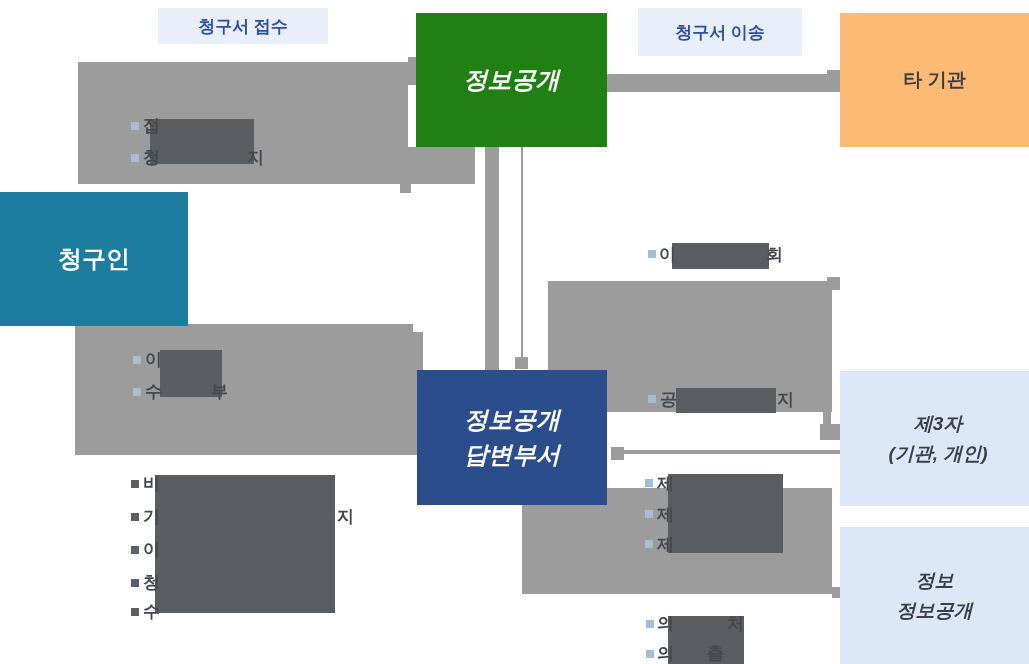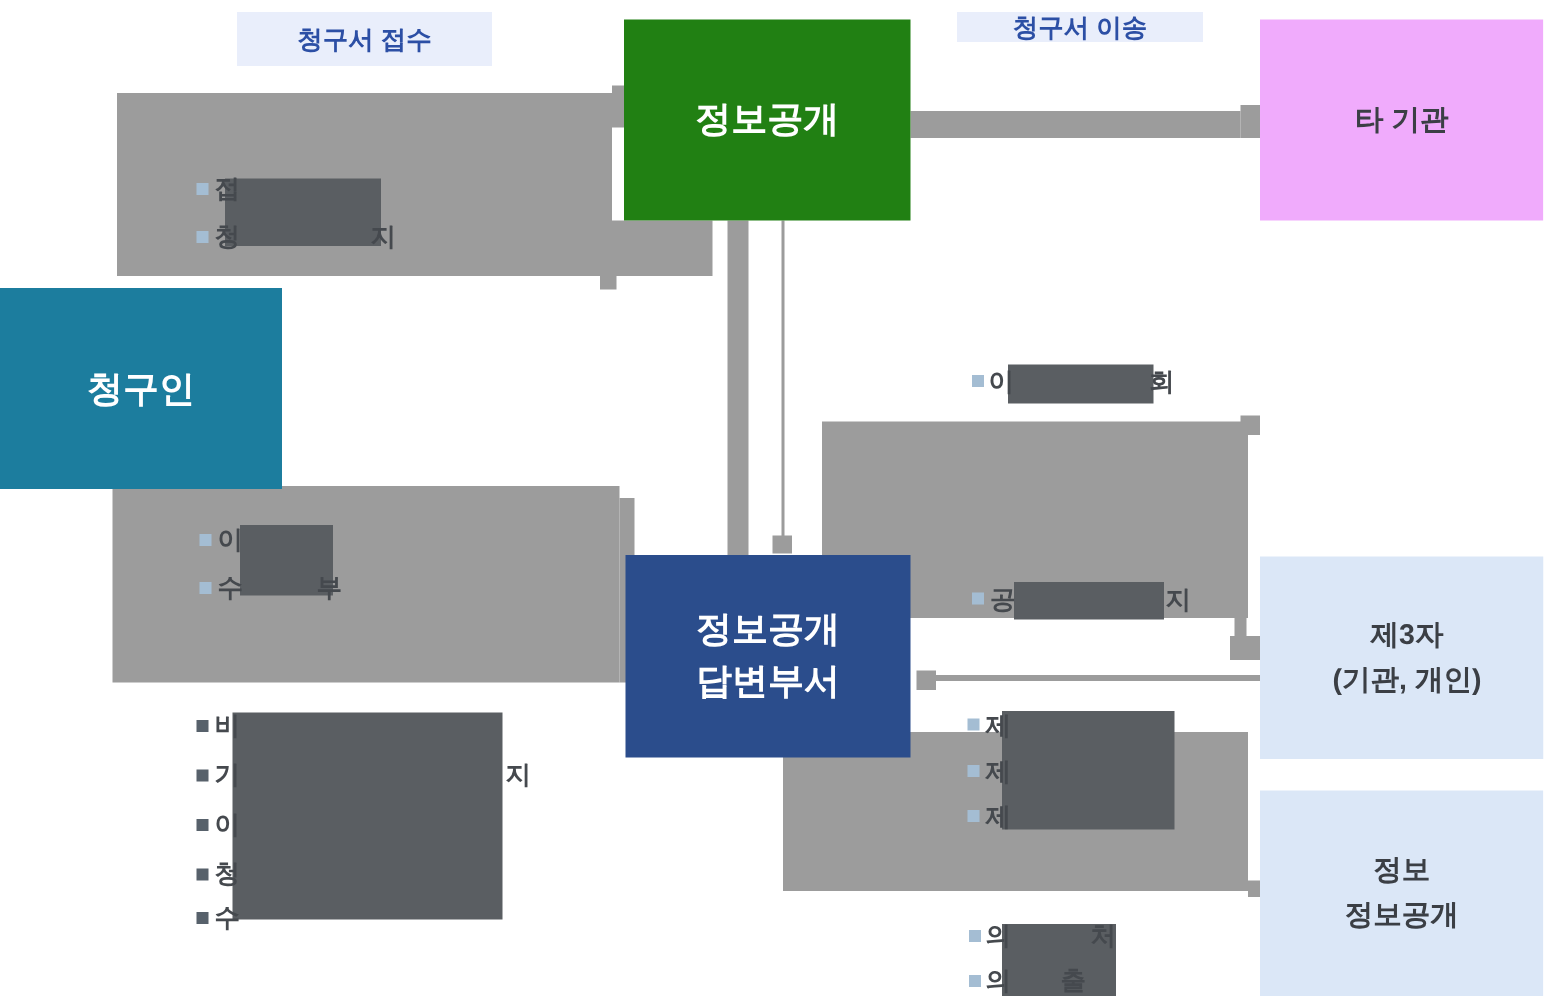--- a/index.html
+++ b/index.html
@@ -6,25 +6,25 @@
   #stage{
     position:relative;width:1029px;height:664px;background:#ffffff;overflow:hidden;
     font-family:"Liberation Sans","DejaVu Sans",sans-serif;
   }
   .abs{position:absolute;}
   
   .g{background:#9c9c9c;}
   .d{background:#5a5e62;}
   
   .node{display:flex;align-items:center;justify-content:center;text-align:center;}
-  .node .ln{display:block;}
+  .node .ln{display:block;font-style:italic;}
   .green{background:#218013;color:#ffffff;font-weight:bold;font-size:24px;line-height:1.45;}
   .navy{background:#2b4d8c;color:#ffffff;font-weight:bold;font-size:24px;line-height:1.45;}
   .teal{background:#1c7d9e;color:#ffffff;font-weight:bold;font-size:24px;}
-  .peach{background:#f0abfc;color:#3b3f45;font-weight:bold;font-size:19px;}
+  .peach{background:#fdba74;color:#3b3f45;font-weight:bold;font-size:19px;}
   .ltblue{background:#dbe7f7;color:#3b3f45;font-weight:bold;font-size:19px;line-height:1.55;}
   .lbl{background:#e9eefb;color:#2c4fa5;font-weight:bold;font-size:17px;display:flex;align-items:center;justify-content:center;}
   
   .fr{font-weight:bold;font-size:17px;color:#45494e;white-space:nowrap;line-height:1;}
   .bullet{width:8px;height:8px;}
   .bl{background:#a4bdd3;}
   .bd{background:#57616b;}
 </style>
 </head>
 <body>
@@ -61,21 +61,21 @@
   <div class="abs d" style="left:160px;top:350px;width:62px;height:47px;"></div>
   <div class="abs d" style="left:155px;top:475px;width:180px;height:138px;"></div>
   <div class="abs d" style="left:672px;top:243px;width:97px;height:26px;"></div>
   <div class="abs d" style="left:676px;top:388px;width:100px;height:25px;"></div>
   <div class="abs d" style="left:668px;top:474px;width:115px;height:79px;"></div>
   <div class="abs d" style="left:668px;top:616px;width:76px;height:48px;"></div>
 
   <div class="abs lbl" style="left:158px;top:8px;width:170px;height:36px;">
     <span>청구서 접수</span>
   </div>
-  <div class="abs lbl" style="left:638px;top:8px;width:164px;height:20px;">
+  <div class="abs lbl" style="left:638px;top:8px;width:164px;height:48px;">
     <span>청구서 이송</span>
   </div>
 
   <div class="abs node green" style="left:416px;top:13px;width:191px;height:134px;">
     <div>
       <span class="ln">정보공개</span>
     </div>
   </div>
 
   <div class="abs node peach" style="left:840px;top:13px;width:189px;height:134px;">

